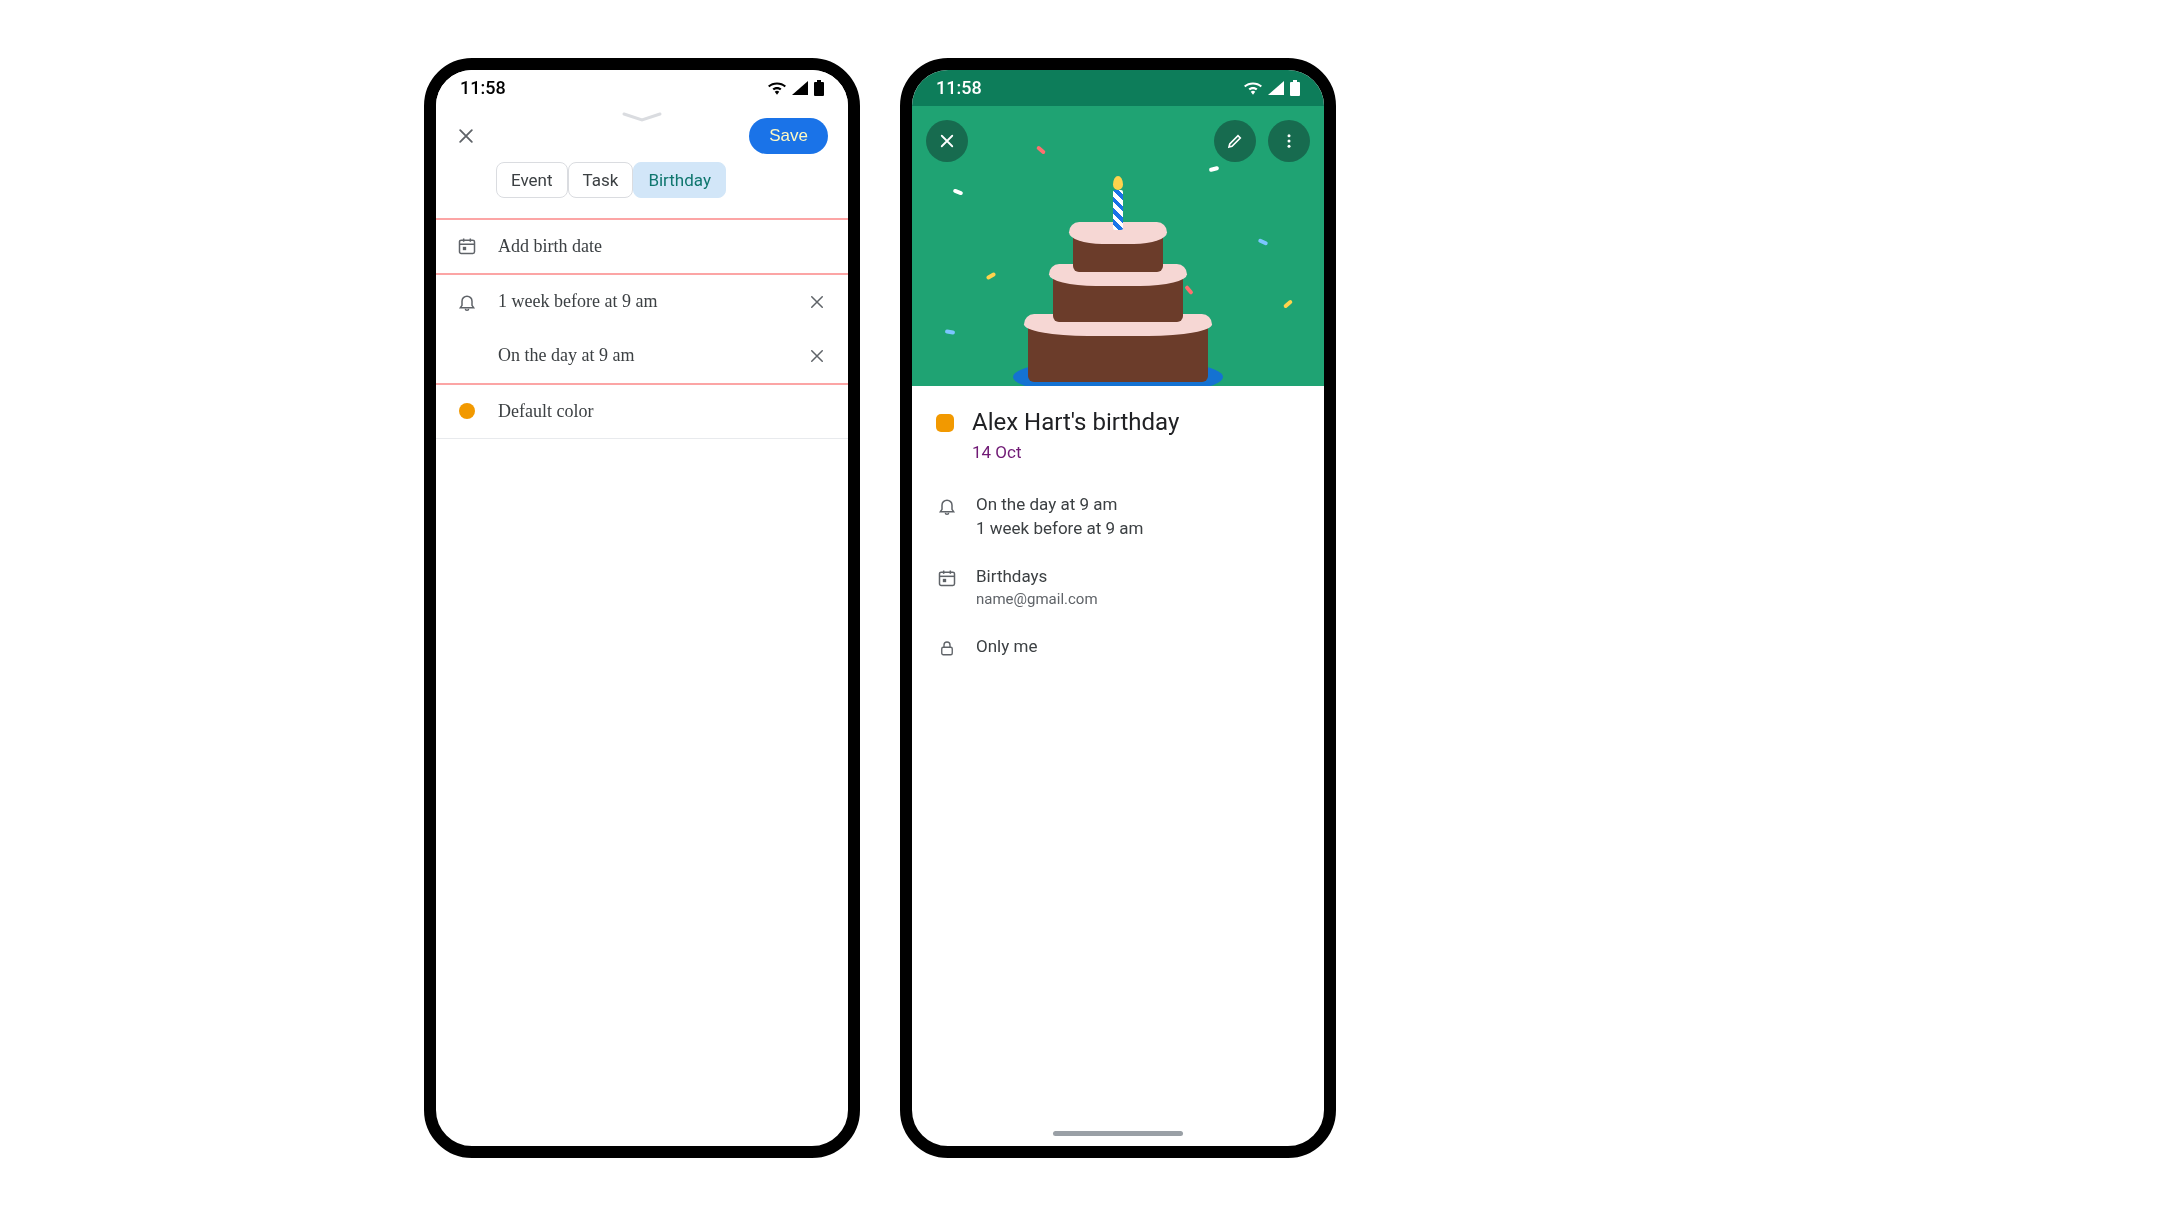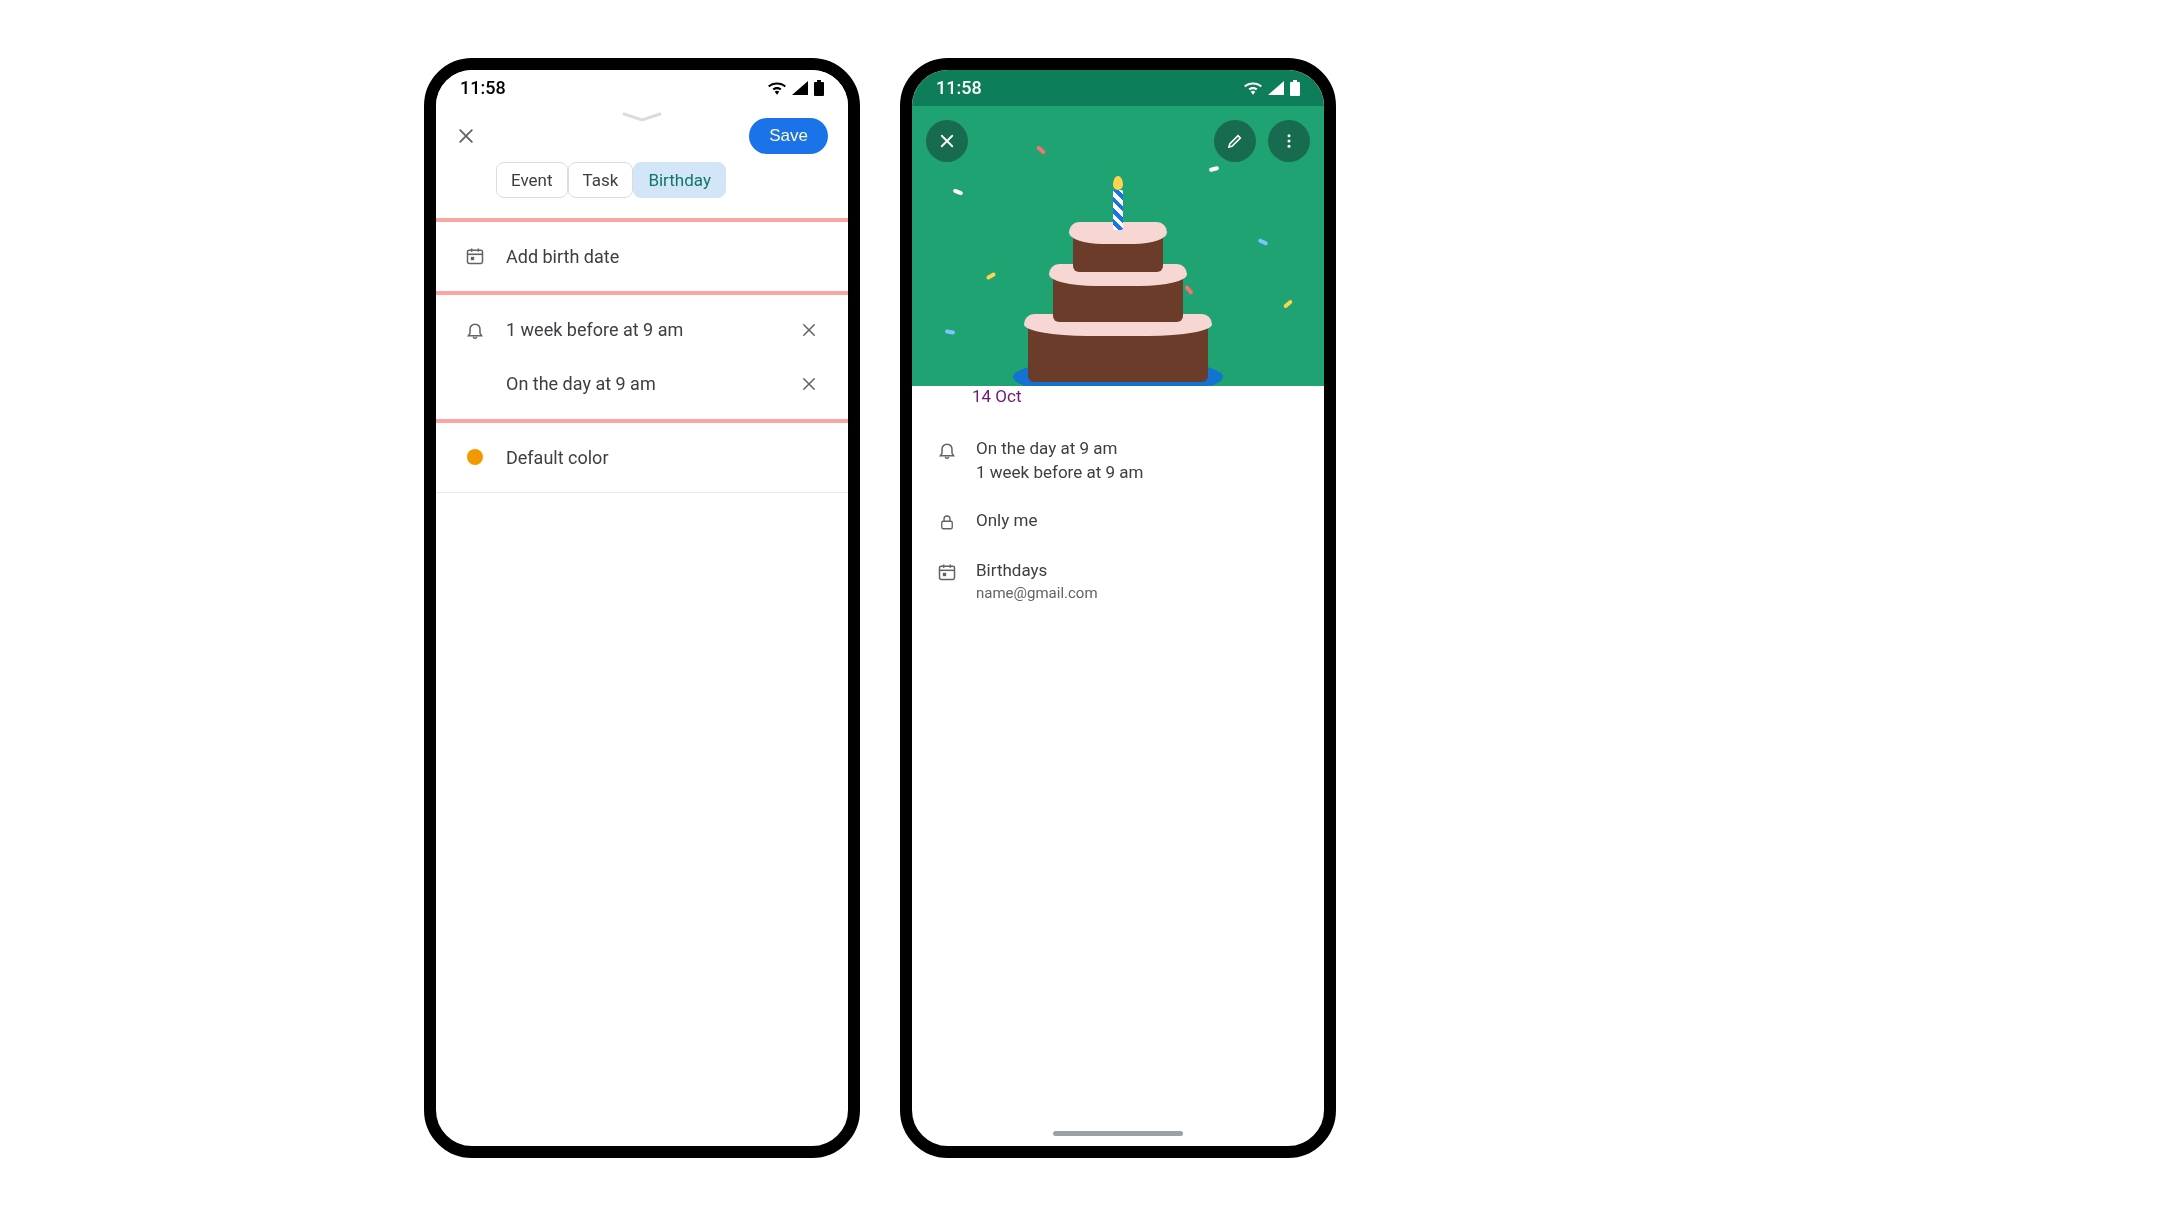--- a/index.html
+++ b/index.html
@@ -94,22 +94,23 @@
     font-size: 17px;
     color: #3c4043;
     background: #fff;
   }
   .chip.active {
     background: #d2e6f8;
     border-color: #d2e6f8;
     color: #0f766e;
   }
   .section {
-    border-top: 4px solid #fca5a5;
-    padding: 8px;
+    border-top: 2px solid #fca5a5;
+    padding: 0;
+    font-family: Liberation Serif, serif;
   }
   .row {
     display: flex;
     align-items: center;
     gap: 20px;
     padding: 16px 20px;
     font-size: 18px;
     color: #3c4043;
   }
   .row .icon-slot {
@@ -424,58 +425,62 @@
         </div>
       <div class="tier t3">
           <div class="frost"></div>
         </div>
       <div class="candle"></div>
       <div class="flame"></div>
     </div>
   </div>
 
   <div class="detail-body">
+    <div class="detail-title-row">
+      <div class="color-sq"></div>
+      <div class="detail-title">Alex Hart's birthday</div>
+    </div>
     <div class="detail-sub">14 Oct</div>
 
     <div class="drow">
       <div class="icon-slot">
         <svg width="20" height="20" viewBox="0 0 24 24" fill="none" stroke="currentColor" stroke-width="1.8">
             <path d="M6 16V11a6 6 0 1112 0v5l2 3H4l2-3z"></path>
             <path d="M10 20a2 2 0 004 0"></path>
           </svg>
       </div>
       <div class="lines">
         <span>On the day at 9 am</span>
         <span>1 week before at 9 am</span>
-      </div>
-    </div>
-
-    <div class="drow">
-      <div class="icon-slot">
-        <svg width="18" height="20" viewBox="0 0 24 24" fill="none" stroke="currentColor" stroke-width="1.8">
-            <rect x="5" y="11" width="14" height="10" rx="2"></rect>
-            <path d="M8 11V8a4 4 0 118 0v3"></path>
-          </svg>
-      </div>
-      <div class="lines">
-        <span>Only me</span>
       </div>
     </div>
 
     <div class="drow">
       <div class="icon-slot">
         <svg width="20" height="20" viewBox="0 0 24 24" fill="none" stroke="currentColor" stroke-width="1.8">
             <rect x="3" y="5" width="18" height="16" rx="2"></rect>
             <line x1="3" y1="10" x2="21" y2="10"></line>
             <line x1="8" y1="3" x2="8" y2="7"></line>
             <line x1="16" y1="3" x2="16" y2="7"></line>
             <rect x="7" y="13" width="4" height="4" fill="currentColor" stroke="none"></rect>
           </svg>
       </div>
       <div class="lines">
         <span>Birthdays</span>
         <span class="secondary">name@gmail.com</span>
       </div>
     </div>
+
+    <div class="drow">
+      <div class="icon-slot">
+        <svg width="18" height="20" viewBox="0 0 24 24" fill="none" stroke="currentColor" stroke-width="1.8">
+            <rect x="5" y="11" width="14" height="10" rx="2"></rect>
+            <path d="M8 11V8a4 4 0 118 0v3"></path>
+          </svg>
+      </div>
+      <div class="lines">
+        <span>Only me</span>
+      </div>
+    </div>
   </div>
 
   <div class="home-bar"></div>
 </div>
 
 </body></html>

